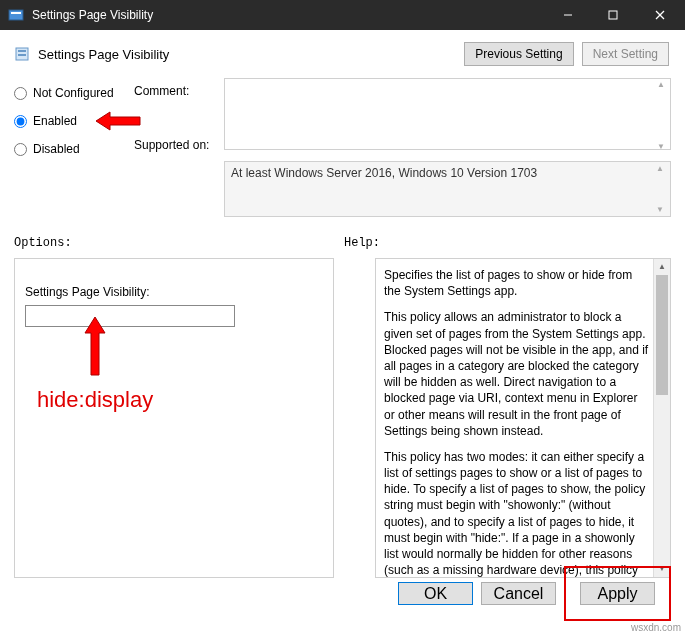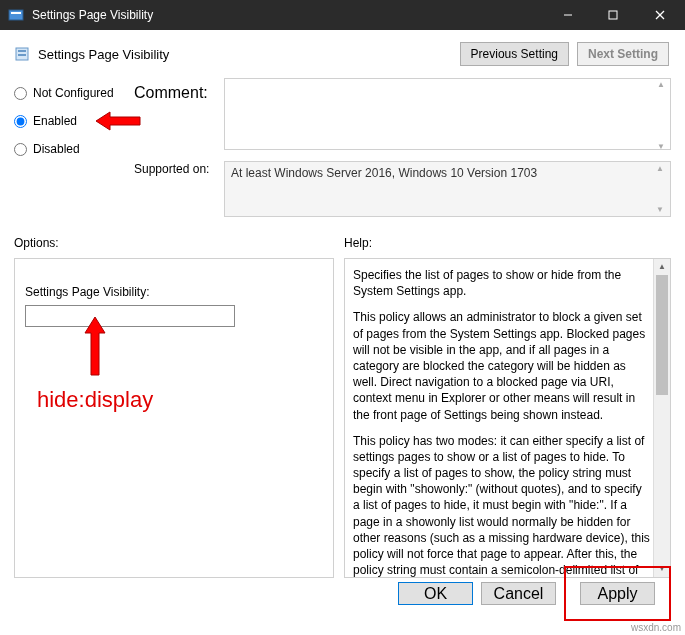--- a/index.html
+++ b/index.html
@@ -10,52 +10,52 @@
     .titlebar .title { flex: 1; font-size: 12px; }
     .titlebar .win-controls { display: flex; height: 100%; }
     .titlebar .win-btn { width: 45px; height: 100%; display: flex; align-items: center; justify-content: center; color: #fff; font-size: 10px; }
     .titlebar .win-btn.close { width: 50px; }
     
     .header-row { display: flex; align-items: center; padding: 12px 14px 8px 14px; }
     .header-row .hicon { width: 16px; height: 16px; margin-right: 8px; }
     .header-row .htitle { flex: 1; font-size: 13px; }
     .setting-nav { display: flex; gap: 8px; margin-right: 2px; }
     .setting-nav button { padding: 4px 10px; font-size: 12px; background: #e1e1e1; border: 1px solid #adadad; }
-    .setting-nav button.disabled { color: #888; background: #f0f0f0; font-weight: bold; }
+    .setting-nav button.disabled { color: #888; background: #f0f0f0; }
     
     .config-area { display: flex; padding: 4px 14px 7px 14px; }
     .radios { width: 120px; padding-top: 6px; }
     .radio-row { display: flex; align-items: center; margin-bottom: 10px; height: 18px; position: relative; }
     .radio-row input { margin-right: 6px; }
     .radio-row label { font-size: 12px; }
     
     .arrow-red-h { position: absolute; left: 80px; top: -2px; }
     
     .labels-col { width: 90px; padding-top: 6px; }
-    .labels-col .lbl { font-size: 16px; margin-bottom: 60px; }
+    .labels-col .lbl { font-size: 12px; margin-bottom: 40px; }
     .labels-col .lbl2 { font-size: 12px; margin-top: 8px; }
     
     .fields-col { flex: 1; display: flex; flex-direction: column; gap: 8px; }
     .comment-box { width: 100%; height: 72px; border: 1px solid #d0d0d0; background: #fff; position: relative; resize: none; font-family: inherit; font-size: 12px; padding: 4px; }
     .supported-box { width: 100%; height: 56px; border: 1px solid #d0d0d0; background: #f5f5f5; padding: 4px 6px; font-size: 12px; color: #333; position: relative; }
     .scroll-hint { position: absolute; right: 2px; top: 2px; bottom: 2px; width: 16px; display: flex; flex-direction: column; justify-content: space-between; color: #aaa; font-size: 8px; align-items: center; }
     
-    .labels-row2 { display: flex; padding: 12px 14px 4px 14px; }
+    .labels-row2 { display: flex; padding: 12px 14px 4px 14px; font-family: Liberation Mono, monospace; }
     .labels-row2 .opt-lbl { width: 330px; font-size: 12px; }
     .labels-row2 .help-lbl { font-size: 12px; }
     
     .panels { display: flex; padding: 4px 14px 0 14px; gap: 10px; }
     .options-panel { width: 320px; height: 320px; border: 1px solid #d0d0d0; padding: 10px; position: relative; }
     .options-panel .field-label { font-size: 12px; margin-bottom: 6px; display: block; margin-top: 16px; }
     .options-panel input[type=text] { width: 210px; height: 22px; border: 1px solid #888; padding: 2px 4px; font-size: 12px; }
     
     .arrow-red-v { position: absolute; left: 68px; top: 56px; }
     .annotation-text { position: absolute; left: 22px; top: 128px; color: #e00000; font-size: 22px; font-family: Arial, sans-serif; }
     
-    .help-panel { flex: 1; height: 320px; border: 1px solid #d0d0d0; padding: 8px 20px 8px 8px; font-size: 12px; line-height: 1.35; overflow: hidden; position: relative; }
+    .help-panel { flex: 1; height: 320px; border: 1px solid #d0d0d0; padding: 8px 20px 8px 8px; font-size: 12px; line-height: 1.35; overflow: hidden; position: relative; margin-left: 31px; }
     .help-panel p { margin-bottom: 10px; }
     .help-scroll { position: absolute; right: 0; top: 0; bottom: 0; width: 17px; background: #f0f0f0; border-left: 1px solid #ddd; }
     .help-scroll .thumb { position: absolute; top: 16px; left: 2px; right: 2px; height: 120px; background: #c0c0c0; }
     .help-scroll .arr { position: absolute; left: 0; right: 0; height: 16px; text-align: center; font-size: 8px; color: #666; line-height: 16px; }
     .help-scroll .arr.up { top: 0; }
     .help-scroll .arr.dn { bottom: 0; }
     
     .button-row { position: absolute; bottom: 14px; right: 14px; display: flex; gap: 8px; align-items: center; }
     .button-row button { width: 75px; height: 23px; font-size: 16px; background: #e1e1e1; border: 1px solid #adadad; }
     .button-row button.ok { border: 1px solid #0078d7; }

